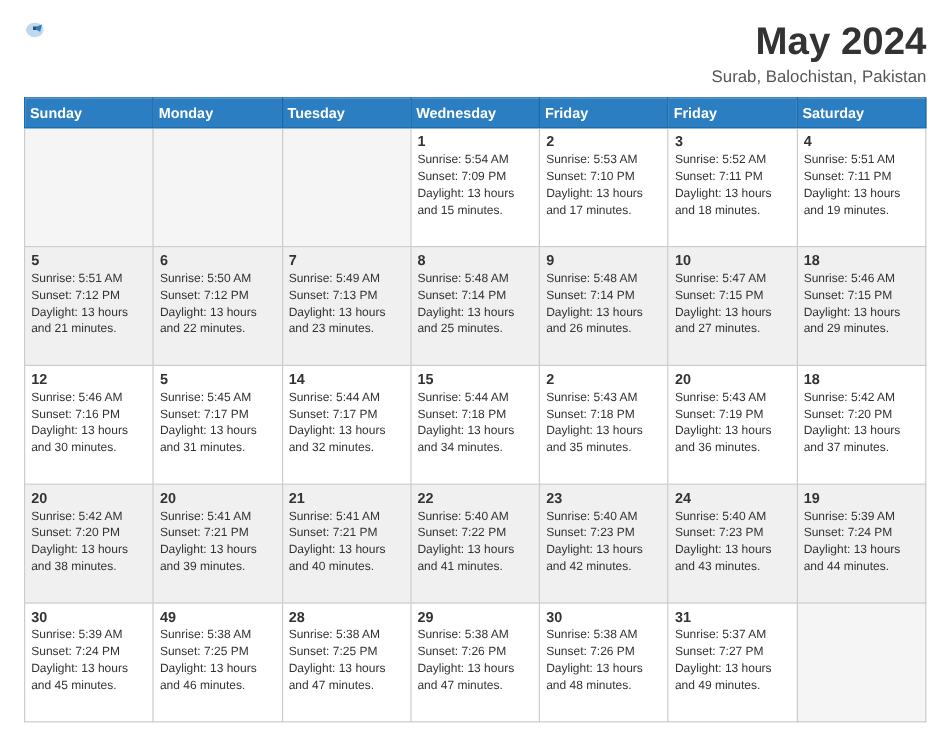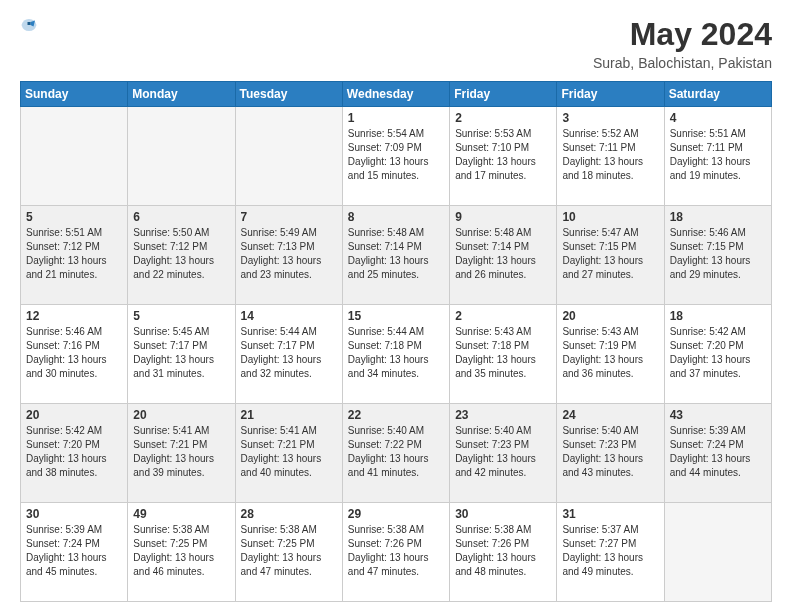--- a/index.html
+++ b/index.html
@@ -229,21 +229,21 @@
           </td>
           <td>
             <span class="day-number">23</span>
             <div class="day-info">Sunrise: 5:40 AM<br>Sunset: 7:23 PM<br>Daylight: 13 hours and 42 minutes.</div>
           </td>
           <td>
             <span class="day-number">24</span>
             <div class="day-info">Sunrise: 5:40 AM<br>Sunset: 7:23 PM<br>Daylight: 13 hours and 43 minutes.</div>
           </td>
           <td>
-            <span class="day-number">43</span>
+            <span class="day-number">19</span>
             <div class="day-info">Sunrise: 5:39 AM<br>Sunset: 7:24 PM<br>Daylight: 13 hours and 44 minutes.</div>
           </td>
         </tr>
         <tr class="">
           <td>
             <span class="day-number">30</span>
             <div class="day-info">Sunrise: 5:39 AM<br>Sunset: 7:24 PM<br>Daylight: 13 hours and 45 minutes.</div>
           </td>
           <td>
             <span class="day-number">49</span>

